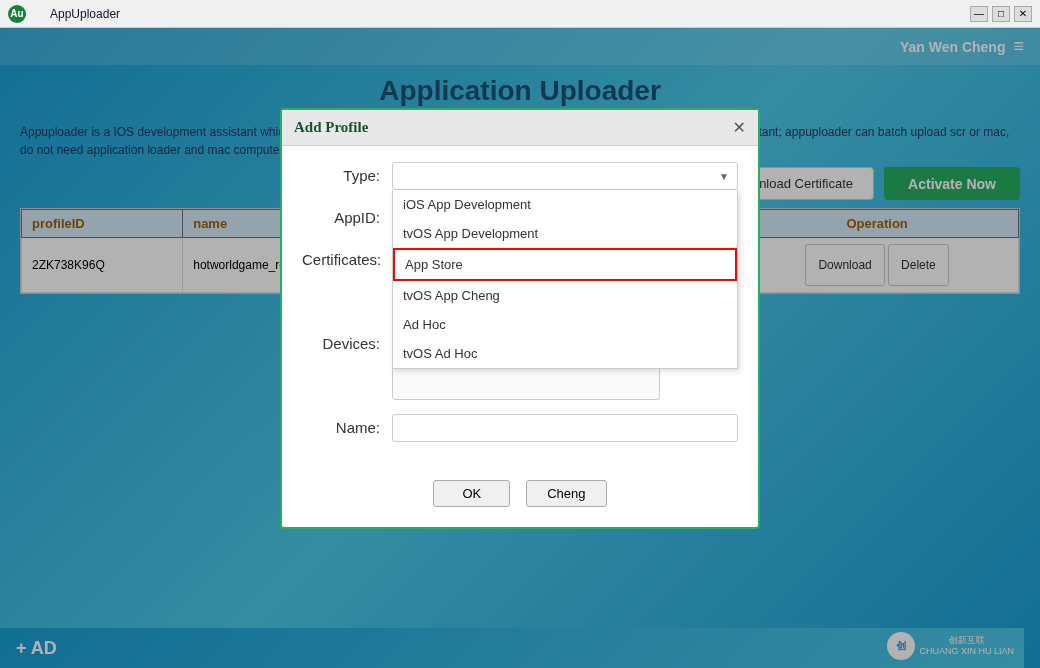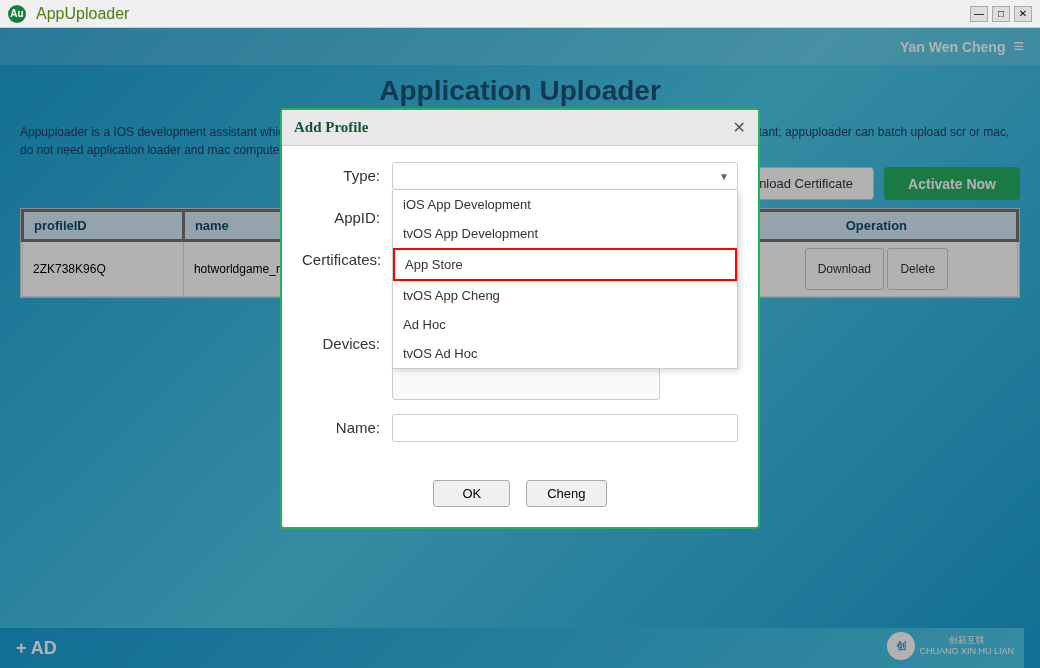--- a/index.html
+++ b/index.html
@@ -21,27 +21,27 @@
       align-items: center;
       padding: 0 8px;
       border-bottom: 1px solid #ccc;
       position: relative;
     }
     .title-bar-logo {
       width: 18px;
       height: 18px;
       background: #15803d;
       border-radius: 50%;
-      margin-right: 10px;
+      margin-right: 24px;
       display: flex; align-items: center; justify-content: center;
       color: white; font-size: 10px; font-weight: bold;
     }
     .title-bar-text {
-      font-size: 16px;
-      color: #4d7c0f;
+      font-size: 12px;
+      color: #0f172a;
     }
     .title-bar-controls {
       position: absolute;
       right: 8px;
       display: flex;
       gap: 4px;
     }
     .title-bar-btn {
       width: 18px; height: 16px;
       background: #ddd;
@@ -133,25 +133,25 @@
       background: white;
       margin: 0 20px;
       border: 1px solid #ccc;
     }
     .data-table {
       width: 100%;
       border-collapse: collapse;
     }
     .data-table th {
       background: #d6eaf8;
-      border: 3px solid #737373;
+      border: 1px solid #737373;
       padding: 6px 10px;
       text-align: left;
       font-size: 13px;
-      color: #0c4a6e;
+      color: #a16207;
     }
     .data-table th.operation-col {
       text-align: center;
     }
     .data-table td {
       border: 1px solid #ddd;
       padding: 6px 10px;
       font-size: 12px;
       background: white;
     }

